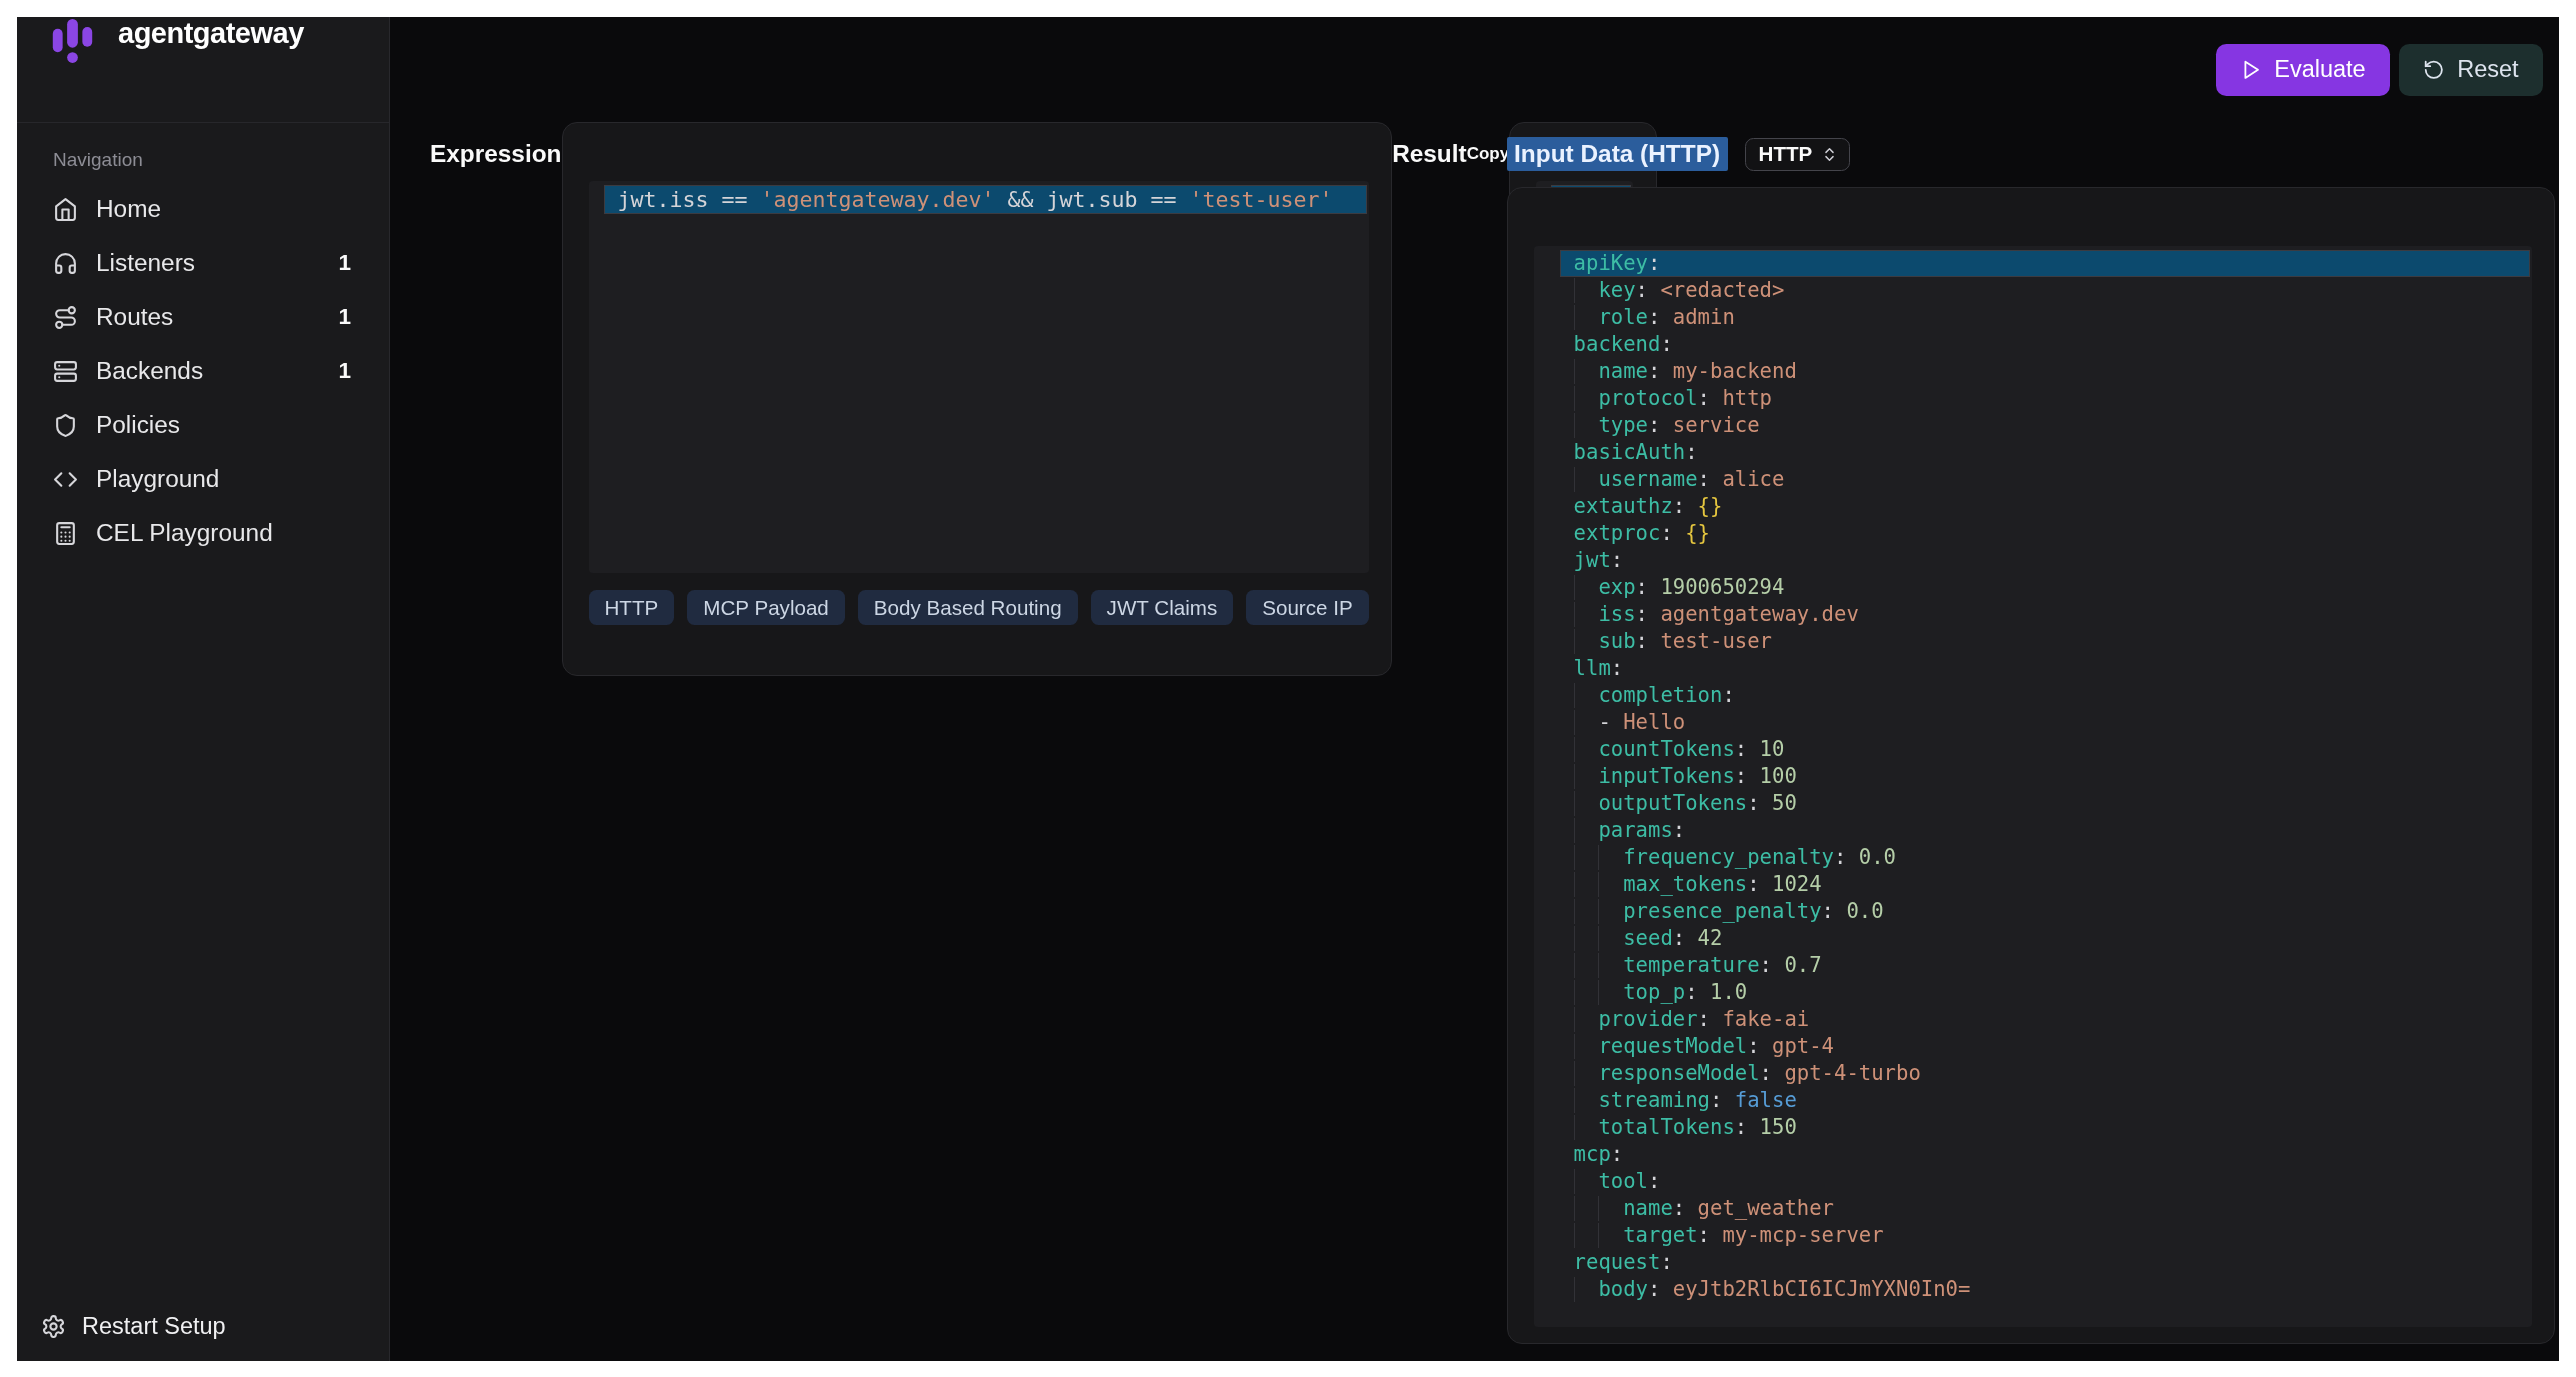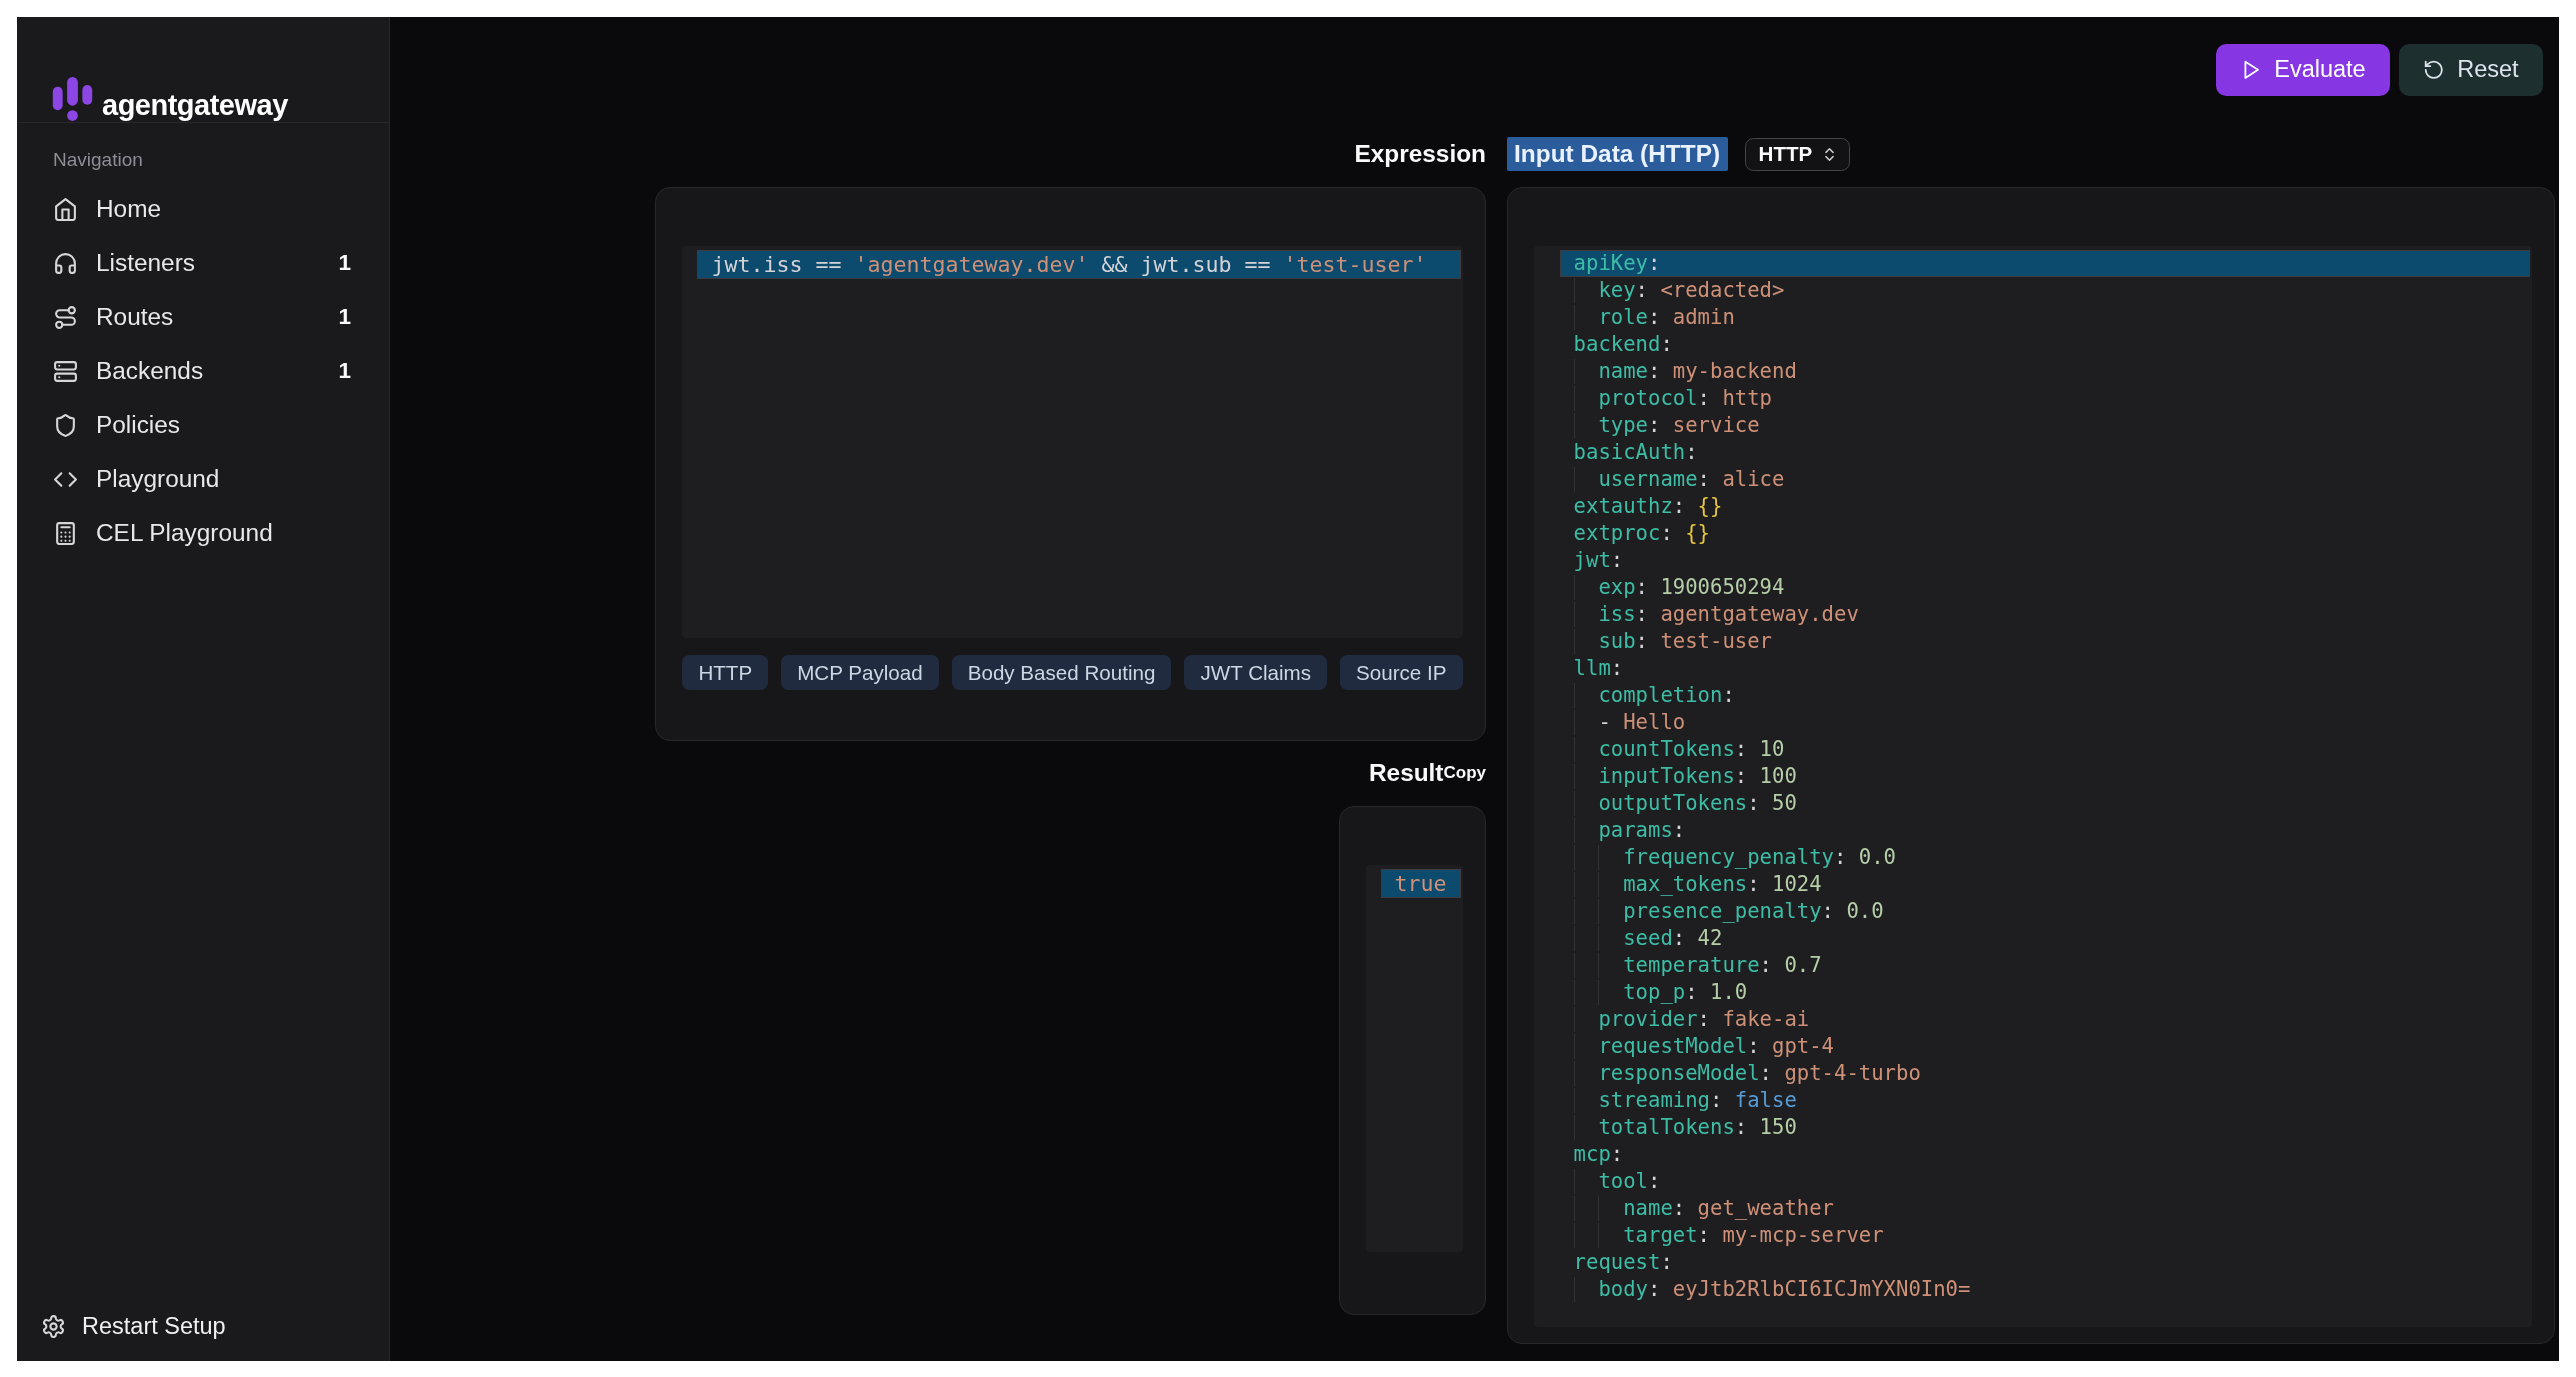--- a/index.html
+++ b/index.html
@@ -20,22 +20,22 @@
   
   .sidebar {
     width: 373px; flex: none;
     background: #1a1a1c;
     border-right: 0.9px solid #28282c;
     display: flex; flex-direction: column;
   }
   .logo-row {
     height: 106px; flex: none;
     border-bottom: 0.9px solid #27272b;
-    display: flex; align-items: flex-end;
-    padding-left: 34px; gap: 8px;
+    display: flex; align-items: flex-start;
+    padding-left: 34px; gap: 24px;
   }
   .logo-mark { width: 43px; height: 47px; display: inline-flex; }
   .brand {
     font-size: 29px; font-weight: 700; color: #ffffff; letter-spacing: -0.5px;
   }
   .nav-label {
     margin: 26px 0 11.3px 36px;
     font-size: 19px; font-weight: 500; color: #8d8d95;
   }
   .nav-item {
@@ -69,21 +69,21 @@
     height: 52px; border: none; border-radius: 10.3px;
     display: inline-flex; align-items: center; gap: 12.2px;
     padding: 0 24.4px; font-size: 23.5px; font-weight: 500;
     font-family: "Liberation Sans", sans-serif; cursor: pointer;
   }
   .btn .icon { width: 21.6px; height: 21.6px; display: inline-flex; }
   .btn-evaluate { background: #8636e2; color: #ffffff; }
   .btn-reset { background: #1d2f2e; color: #dde4ee; }
 
   .content { flex: 1; display: flex; gap: 20.6px; padding: 0 3.8px 0 40px; min-height: 0; }
-  .col-left { width: 1056px; flex: none; display: flex; flex-direction: column; align-items: flex-end; }
+  .col-left { width: 1056px; flex: none; display: flex; flex-direction: row; }
   .col-right { flex: 1; display: flex; flex-direction: column; min-width: 0; }
 
   .panel-header {
     height: 38px; flex: none;
     margin: 13px 0 14px 0;
     display: flex; align-items: center;
   }
   .panel-title { font-size: 24.4px; font-weight: 600; color: #fafafa; }
   .selected-title {
     background: #2b5d9c; color: #eaf2ff; padding: 2.8px 7.5px; border-radius: 1.9px;

